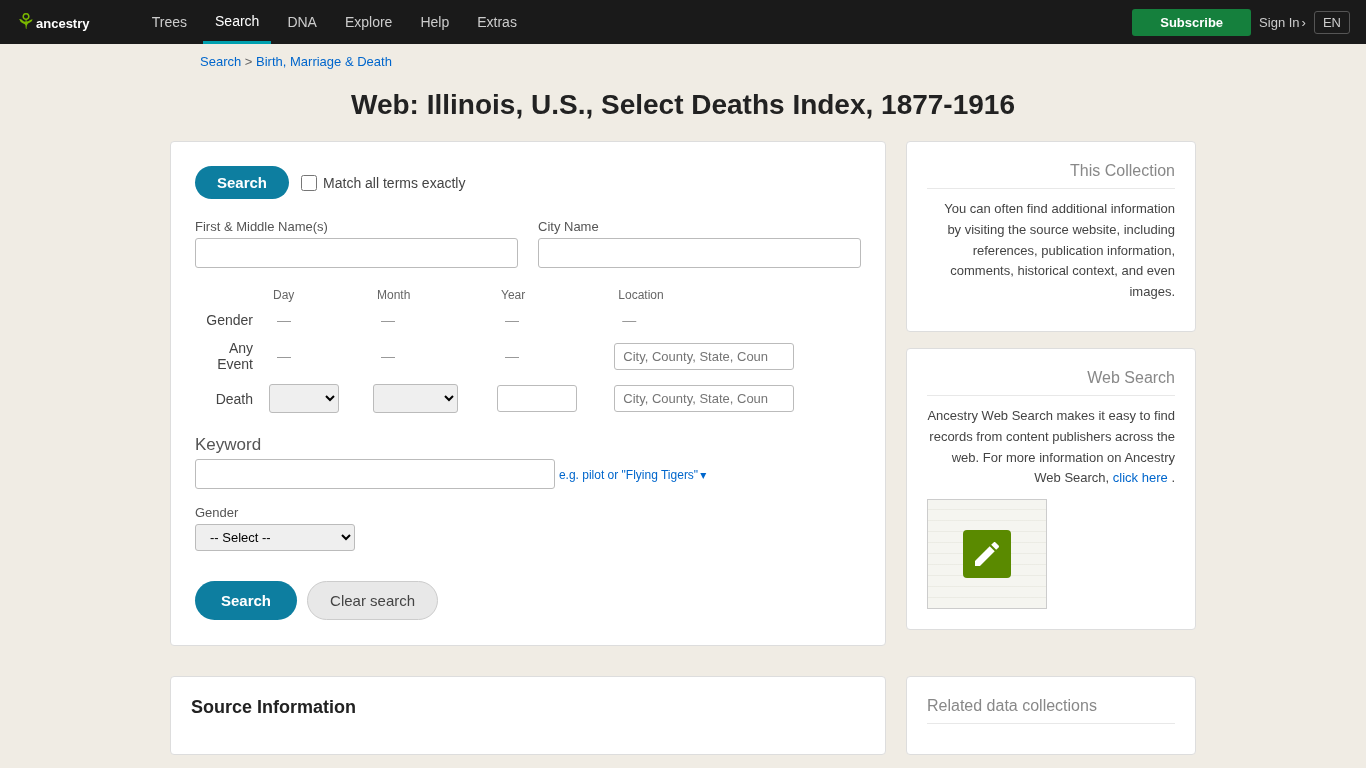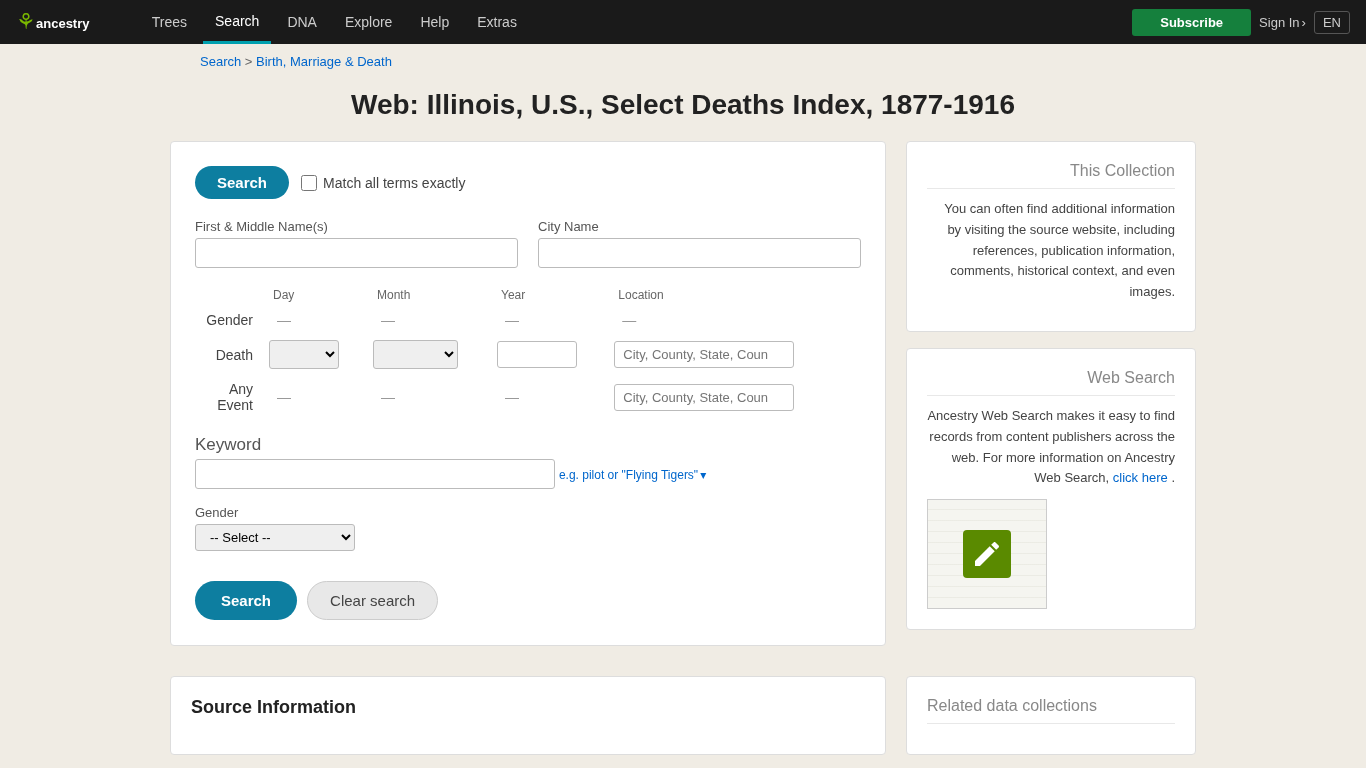--- a/index.html
+++ b/index.html
@@ -163,44 +163,44 @@
 
         <tr>
           <td>Gender</td>
           <td><span class="dash">—</span></td>
           <td><span class="dash">—</span></td>
           <td><span class="dash">—</span></td>
           <td><span class="dash">—</span></td>
         </tr>
 
         <tr>
+          <td>Any Event</td>
+          <td><span class="dash">—</span></td>
+          <td><span class="dash">—</span></td>
+          <td><span class="dash">—</span></td>
+          <td>
+            <input type="text" class="loc-input" placeholder="City, County, State, Coun" style="">
+          </td>
+        </tr>
+
+        <tr>
           <td>Death</td>
           <td>
             <select class="event-select">
               <option value=""></option>
             </select>
           </td>
           <td>
             <select class="event-select event-select-month">
               <option value=""></option>
             </select>
           </td>
           <td>
             <input type="text" class="year-input" style="">
           </td>
-          <td>
-            <input type="text" class="loc-input" placeholder="City, County, State, Coun" style="">
-          </td>
-        </tr>
-
-        <tr>
-          <td>Any Event</td>
-          <td><span class="dash">—</span></td>
-          <td><span class="dash">—</span></td>
-          <td><span class="dash">—</span></td>
           <td>
             <input type="text" class="loc-input" placeholder="City, County, State, Coun" style="">
           </td>
         </tr>
       </tbody>
     </table>
 
     <div class="keyword-section">
       <label>Keyword</label>
       <input type="text" style="">

